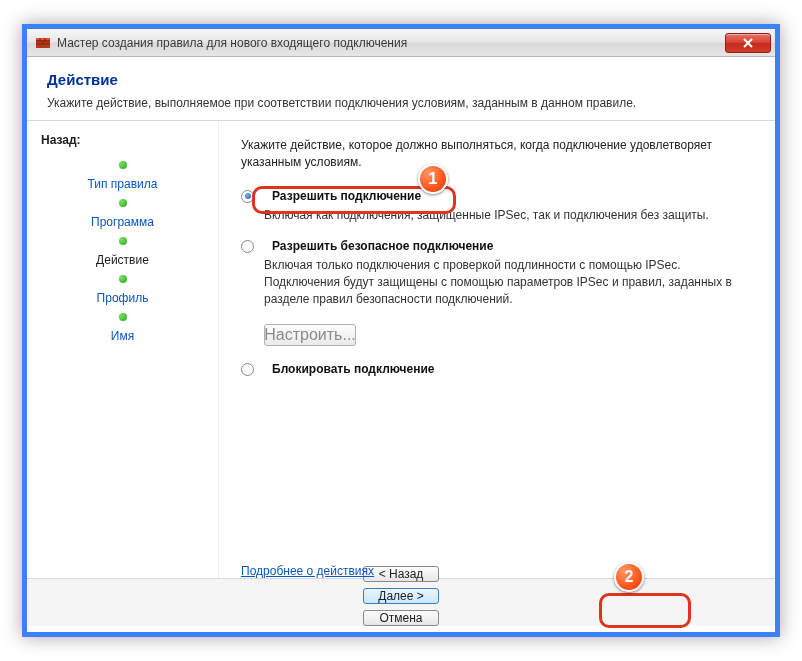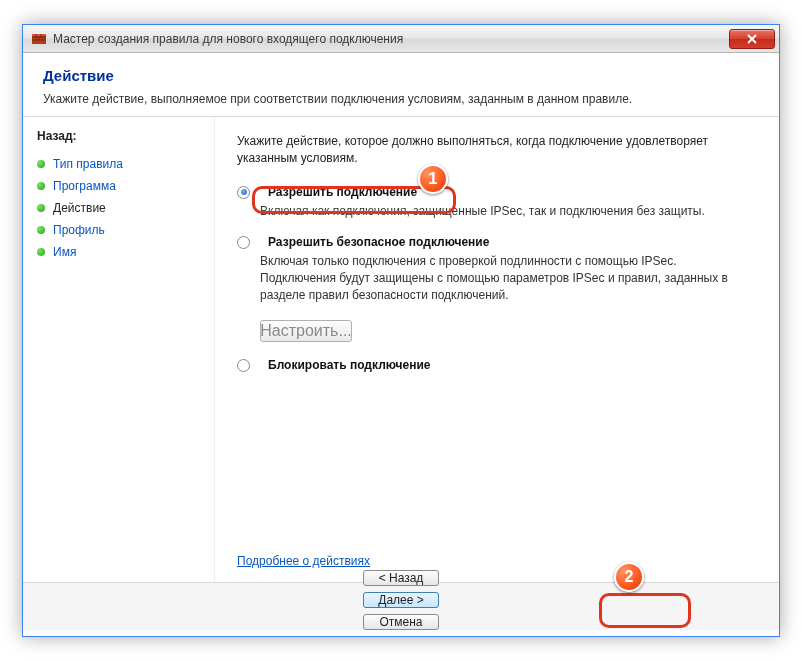--- a/index.html
+++ b/index.html
@@ -13,21 +13,21 @@
     height: 661px;
     position: relative;
     overflow: hidden;
   }
   .outer-frame {
     position: absolute;
     left: 22px;
     top: 24px;
     width: 758px;
     height: 613px;
-    border: 1px solid #3b82f6;
+    border: 5px solid #3b82f6;
     box-shadow: 0 0 18px rgba(0,0,0,0.35);
     background: #fff;
   }
   .titlebar {
     height: 28px;
     background: linear-gradient(to bottom, #f7f7f7, #e7e7e7 48%, #d9d9d9 52%, #e6e6e6);
     border-bottom: 1px solid #b5b5b5;
     display: flex;
     align-items: center;
     padding: 0 4px 0 8px;
@@ -81,20 +81,21 @@
     font-weight: bold;
     color: #222;
     margin-bottom: 10px;
   }
   .step {
     display: flex;
     align-items: center;
     gap: 8px;
     padding: 4px 0;
     font-size: 12px;
+    flex-direction: column;
   }
   .step-bullet {
     width: 8px; height: 8px;
     border-radius: 50%;
     background: radial-gradient(circle at 30% 30%, #7be06a, #2aa518);
     flex-shrink: 0;
   }
   .step-link { color: #0a56c2; cursor: pointer; }
   .step-current { color: #222; cursor: default; }
   .content {
@@ -134,21 +135,21 @@
     width: 92px; height: 22px;
     border: 1px solid #b0b0b0;
     background: linear-gradient(to bottom, #fdfdfd, #eaeaea);
     color: #8a8a8a;
     font-size: 16px;
     display: flex; align-items: center; justify-content: center;
     border-radius: 3px;
   }
   .help-link {
     position: absolute;
-    bottom: 14px;
+    bottom: 0;
     left: 22px;
     color: #0a56c2;
     text-decoration: underline;
     font-size: 12px;
   }
   .footer {
     height: 48px;
     border-top: 1px solid #d8d8d8;
     display: flex;
     align-items: center;

